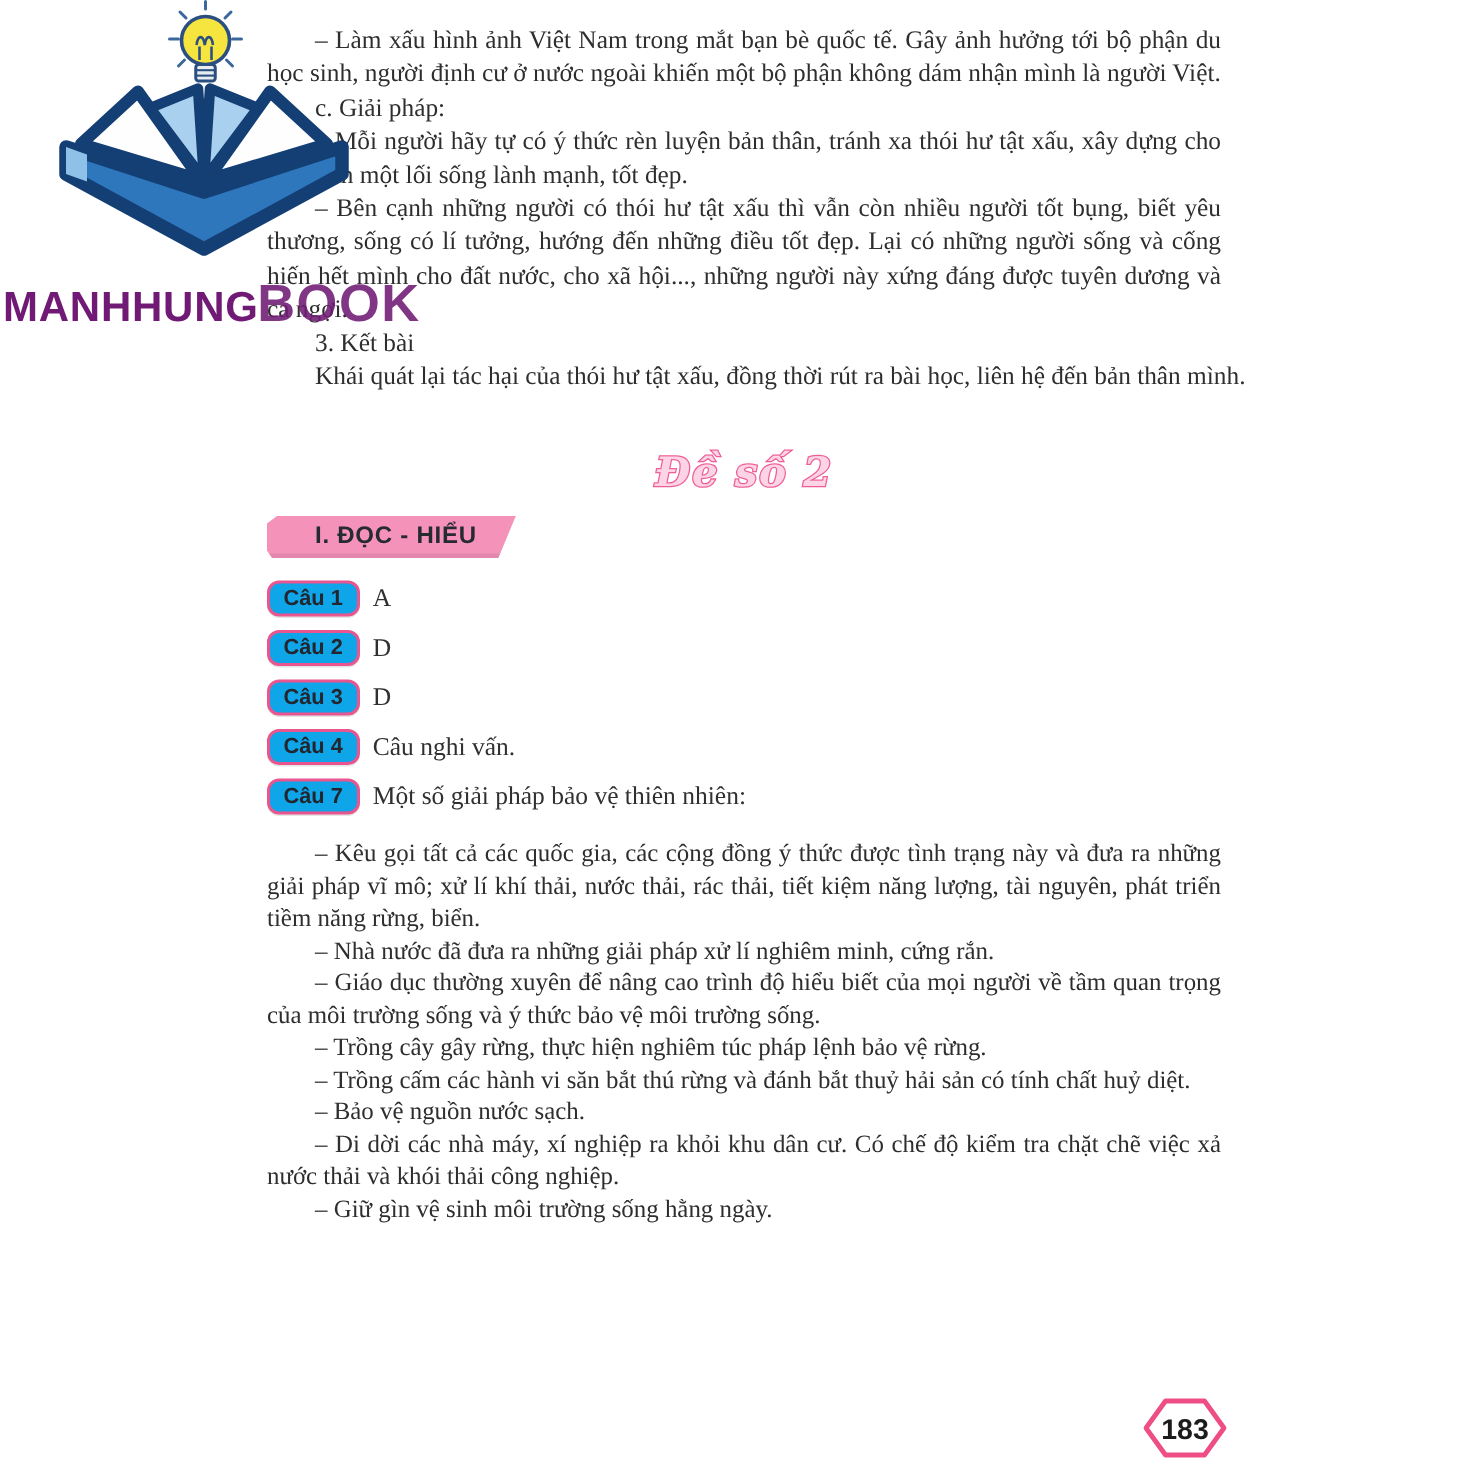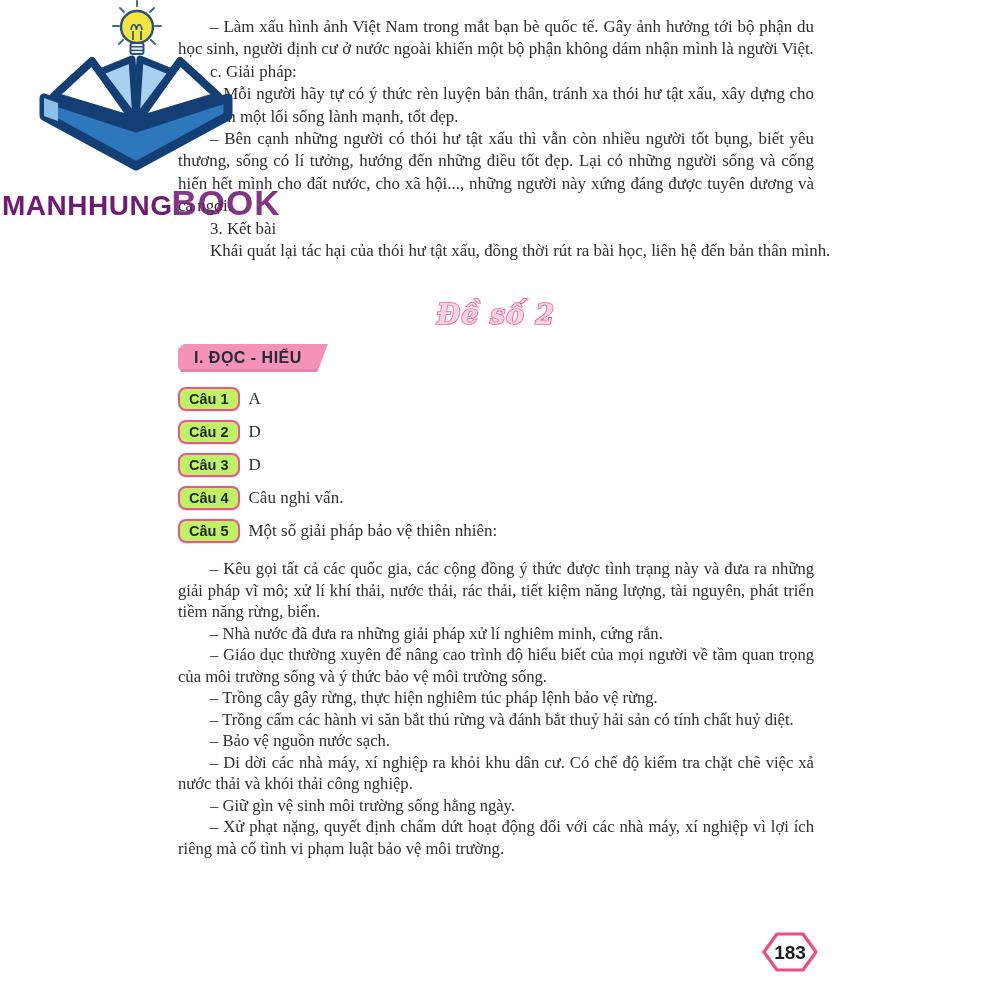--- a/index.html
+++ b/index.html
@@ -11,30 +11,30 @@
   #intro-block{top:16px;font-size:16.9px;line-height:22.4px;}
   #solution-block{top:558px;font-size:16.6px;line-height:21.5px;}
   .para{margin:0;text-indent:32px;text-align:justify;}
   .para.oneline{white-space:nowrap;text-align:left;}
 
   
   #exam-title-wrap{position:absolute;top:294px;left:178px;width:636px;text-align:center;}
 
   
   #section-badge{position:absolute;left:178px;top:344px;height:28px;line-height:28px;
-     padding:0 26px 0 16px;background:#f492b9;
+     padding:0 26px 0 32px;background:#f492b9;
      font-family:"Liberation Sans","DejaVu Sans",sans-serif;font-weight:bold;font-size:16px;
      color:#252a33;letter-spacing:.5px;
      clip-path:polygon(0 18%,4% 0,100% 0,93% 100%,2% 100%,0 82%);
      box-shadow:inset 0 -3px 0 rgba(0,0,0,.07);}
 
   
   #questions{position:absolute;left:178px;top:386px;width:640px;}
   .q-row{height:25px;margin-bottom:8px;display:flex;align-items:center;}
-  .q-badge{display:inline-block;background:#bef264;border:2px solid #e9558f;border-radius:8px;
+  .q-badge{display:inline-block;background:#0ea5e9;border:2px solid #e9558f;border-radius:8px;
      padding:0 9px;height:20px;line-height:20px;
      font-family:"Liberation Sans","DejaVu Sans",sans-serif;font-weight:bold;font-size:14.5px;
      color:#23262e;box-shadow:0 1px 0 rgba(0,0,0,.1);}
   .q-answer{margin-left:9px;font-size:17px;color:#303030;}
 
   
   #logo{position:absolute;left:0;top:0;width:320px;height:230px;z-index:6;pointer-events:none;}
   #logo .abs{position:absolute;}
   #brand-text{position:absolute;left:2px;top:183px;white-space:nowrap;
      font-family:"Liberation Sans","DejaVu Sans",sans-serif;font-weight:bold;color:#701a75;}
@@ -75,35 +75,34 @@
   </div>
   <div class="q-row">
     <span class="q-badge">Câu 3</span>
     <span class="q-answer">D</span>
   </div>
   <div class="q-row">
     <span class="q-badge">Câu 4</span>
     <span class="q-answer">Câu nghi vấn.</span>
   </div>
   <div class="q-row">
-    <span class="q-badge">Câu 5</span>
+    <span class="q-badge">Câu 7</span>
     <span class="q-answer">Một số giải pháp bảo vệ thiên nhiên:</span>
   </div>
 </div>
 
 <div id="solution-block" class="col">
   <p class="para">– Kêu gọi tất cả các quốc gia, các cộng đồng ý thức được tình trạng này và đưa ra những giải pháp vĩ mô; xử lí khí thải, nước thải, rác thải, tiết kiệm năng lượng, tài nguyên, phát triển tiềm năng rừng, biển.</p>
   <p class="para oneline">– Nhà nước đã đưa ra những giải pháp xử lí nghiêm minh, cứng rắn.</p>
   <p class="para">– Giáo dục thường xuyên để nâng cao trình độ hiểu biết của mọi người về tầm quan trọng của môi trường sống và ý thức bảo vệ môi trường sống.</p>
   <p class="para oneline">– Trồng cây gây rừng, thực hiện nghiêm túc pháp lệnh bảo vệ rừng.</p>
   <p class="para oneline">– Trồng cấm các hành vi săn bắt thú rừng và đánh bắt thuỷ hải sản có tính chất huỷ diệt.</p>
   <p class="para oneline">– Bảo vệ nguồn nước sạch.</p>
   <p class="para">– Di dời các nhà máy, xí nghiệp ra khỏi khu dân cư. Có chế độ kiểm tra chặt chẽ việc xả nước thải và khói thải công nghiệp.</p>
   <p class="para oneline">– Giữ gìn vệ sinh môi trường sống hằng ngày.</p>
-  <p class="para">– Xử phạt nặng, quyết định chấm dứt hoạt động đối với các nhà máy, xí nghiệp vì lợi ích riêng mà cố tình vi phạm luật bảo vệ môi trường.</p>
 </div>
 
 <div id="logo">
 
   <svg class="abs" style="left:106px;top:0" width="62" height="62" viewBox="0 0 62 62">
     <g stroke="#3c679c" stroke-width="2" stroke-linecap="round">
       <line x1="31" y1="1" x2="31" y2="6"></line>
       <line x1="14" y1="8" x2="18" y2="12"></line>
       <line x1="48" y1="8" x2="44" y2="12"></line>
       <line x1="7" y1="26" x2="13" y2="26"></line>

